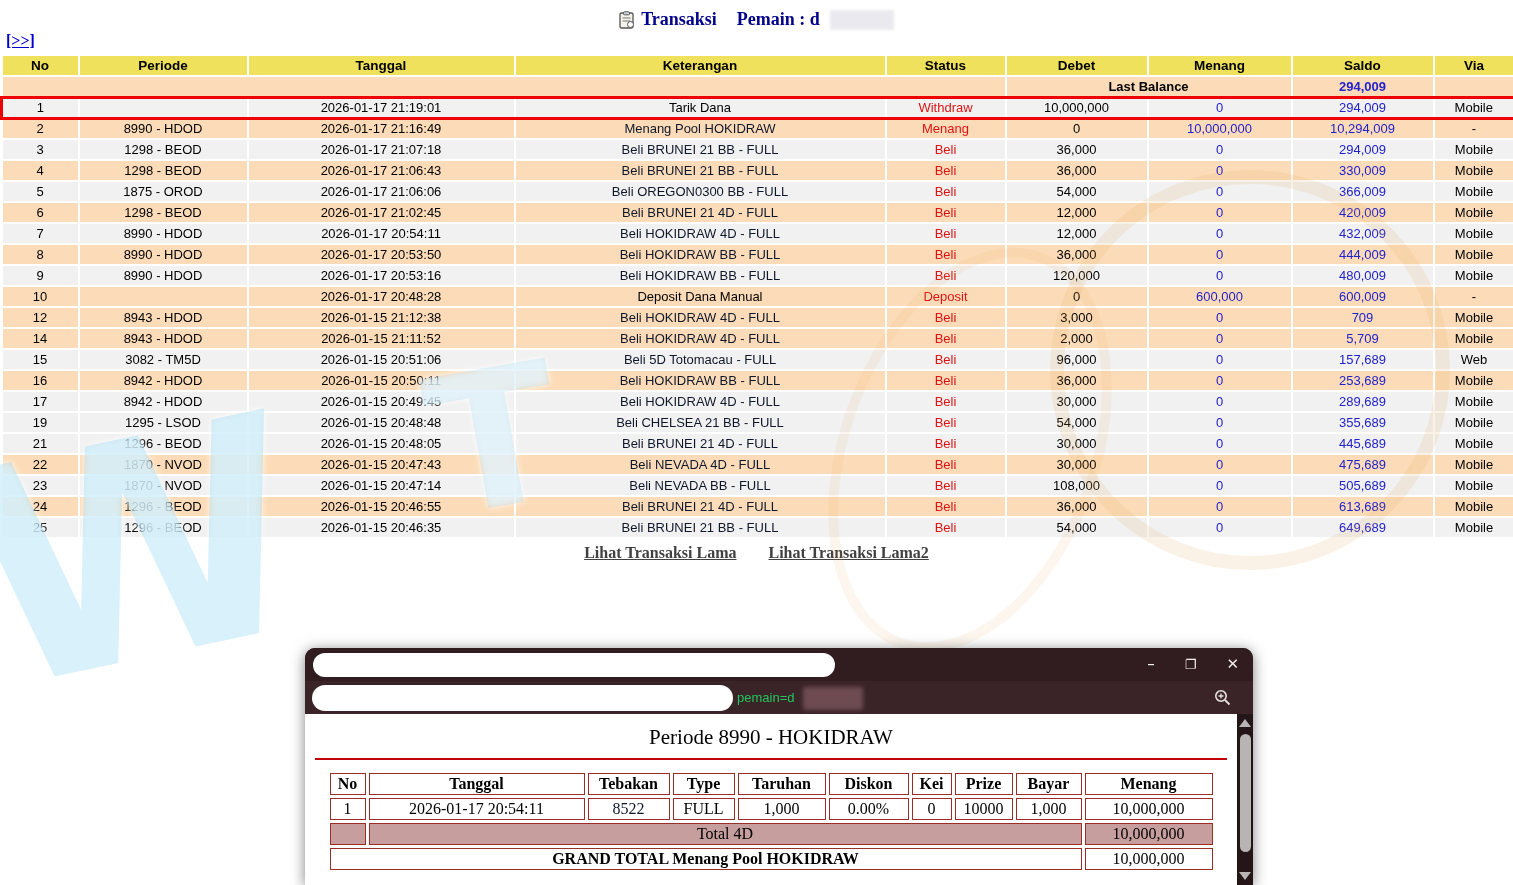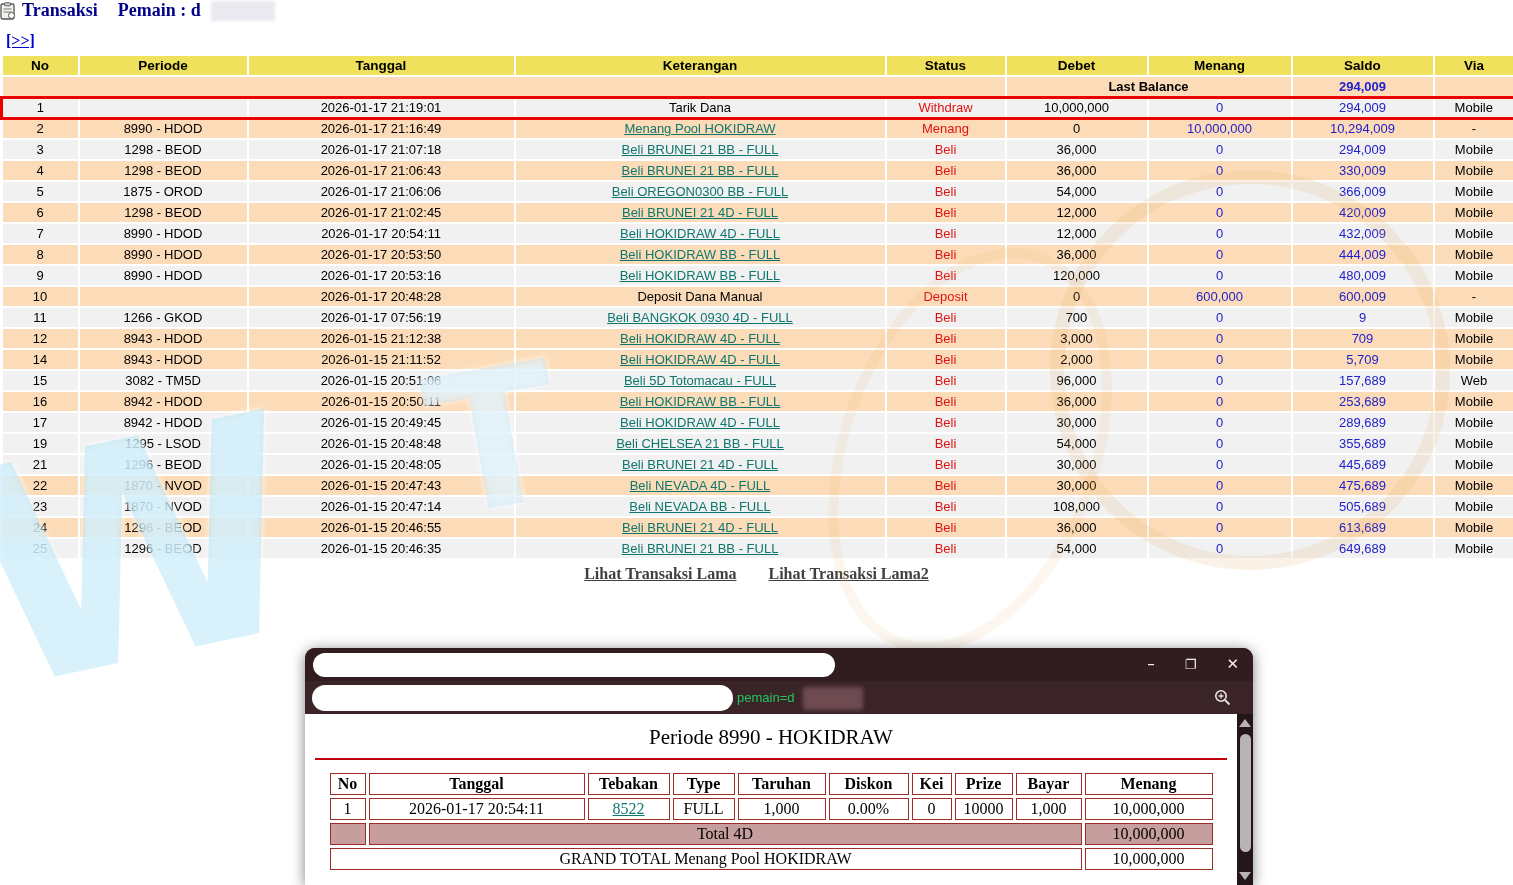--- a/index.html
+++ b/index.html
@@ -3,21 +3,21 @@
 <meta charset="utf-8">
 <style>
   * { box-sizing: border-box; }
   html,body { margin:0; padding:0; }
   body {
     width:1513px; height:885px; overflow:hidden; position:relative;
     background:#ffffff; font-family:"Liberation Sans", sans-serif;
   }
 
   
-  .page-header { text-align:left; height:30px; }
+  .page-header { text-align:center; padding-top:9px; height:30px; }
   .page-title-wrap { display:inline-flex; align-items:center; gap:6px;
     font-family:"Liberation Serif", serif; font-weight:bold; font-size:18px; color:#00008B; }
   .clip-icon { width:16px; height:18px; display:inline-block; }
   .title-gap { display:inline-block; width:8px; }
   .redact-light { display:inline-block; width:64px; height:20px; margin-left:4px;
     background:#e9e9ef; border-radius:2px; filter:blur(1.5px); vertical-align:middle; }
 
   .nav-link-row { padding:2px 6px 4px; height:24px; }
   .nav-link { color:#0000CD; font-family:"Liberation Serif", serif; font-weight:bold;
     font-size:16px; text-decoration:underline; cursor:pointer; }
@@ -27,21 +27,21 @@
   table.main th {
     background:#F0E15C; font-weight:bold; border:2px solid #fff;
     padding:2px 0; height:19px; font-size:13.5px;
   }
   table.main td { border:2px solid #fff; padding:1px 3px; height:21px; text-align:center; overflow:hidden; white-space:nowrap; }
   tr.r-odd  td { background:#F1F1F1; }
   tr.r-even td { background:#FCDCB8; }
   tr.lastbal td { background:#FCDCB8; }
   .lb-label { font-weight:bold; }
   .lb-value { font-weight:bold; color:#2222CC; }
-  a.ket-link { color:#0f766e; text-decoration:underline; cursor:pointer; }
+  a.ket-link { color:#0f172a; cursor:pointer; }
   .status-txt { color:#DE1414; }
   .val-blue { color:#2222CC; }
   tr.hl td { border-top:3px solid #EE0000; border-bottom:3px solid #EE0000; }
   tr.hl td:first-child { border-left:3px solid #EE0000; }
   tr.hl td:last-child  { border-right:3px solid #EE0000; }
 
   
   .footer-links { text-align:center; margin-top:5px; font-family:"Liberation Serif", serif;
     font-weight:bold; font-size:16px; }
   .footer-links a { color:#404040; text-decoration:underline; margin:0 14px; cursor:pointer; }
@@ -81,21 +81,21 @@
     background:#ffffff; overflow:hidden; }
   .popup-title { text-align:center; margin-top:11px; font-family:"Liberation Serif", serif;
     font-size:21px; color:#000; }
   .red-hr { border:none; border-top:2px solid #C0000A; margin:8px 10px 10px; }
 
   table.detail { margin:0 auto; border-collapse:separate; border-spacing:3px;
     font-family:"Liberation Serif", serif; font-size:16px; color:#000; }
   table.detail td { border:1px solid #9B2D26; text-align:center; padding:1px 5px; height:22px; white-space:nowrap; }
   table.detail tr.dhead td { font-weight:bold; }
   tr.total-row td { background:#C79E9E; }
-  .grand-label { font-weight:normal; }
+  .grand-label { font-weight:bold; }
 
   
   .vscroll { position:absolute; right:0; top:66px; width:16px; height:171px; background:#241518; }
   .scroll-arrow { position:absolute; left:2px; width:0; height:0;
     border-left:6px solid transparent; border-right:6px solid transparent; }
   .arrow-up { top:5px; border-bottom:8px solid #b9b4b4; }
   .arrow-down { bottom:5px; border-top:8px solid #b9b4b4; }
   .scroll-thumb { position:absolute; left:2.5px; top:20px; width:11px; height:118px;
     background:#b9b4b4; border-radius:6px; cursor:grab; }
 </style>
@@ -261,31 +261,20 @@
       <tr class="r-even">
         <td>10</td>
         <td></td>
         <td>2026-01-17 20:48:28</td>
         <td>Deposit Dana Manual</td>
         <td class="status-txt">Deposit</td>
         <td>0</td>
         <td class="val-blue">600,000</td>
         <td class="val-blue">600,009</td>
         <td>-</td>
-      </tr>
-      <tr class="r-odd">
-        <td>11</td>
-        <td>1266 - GKOD</td>
-        <td>2026-01-17 07:56:19</td>
-        <td><a class="ket-link">Beli BANGKOK 0930 4D - FULL</a></td>
-        <td class="status-txt">Beli</td>
-        <td>700</td>
-        <td class="val-blue">0</td>
-        <td class="val-blue">9</td>
-        <td>Mobile</td>
       </tr>
       <tr class="r-even">
         <td>12</td>
         <td>8943 - HDOD</td>
         <td>2026-01-15 21:12:38</td>
         <td><a class="ket-link">Beli HOKIDRAW 4D - FULL</a></td>
         <td class="status-txt">Beli</td>
         <td>3,000</td>
         <td class="val-blue">0</td>
         <td class="val-blue">709</td>

